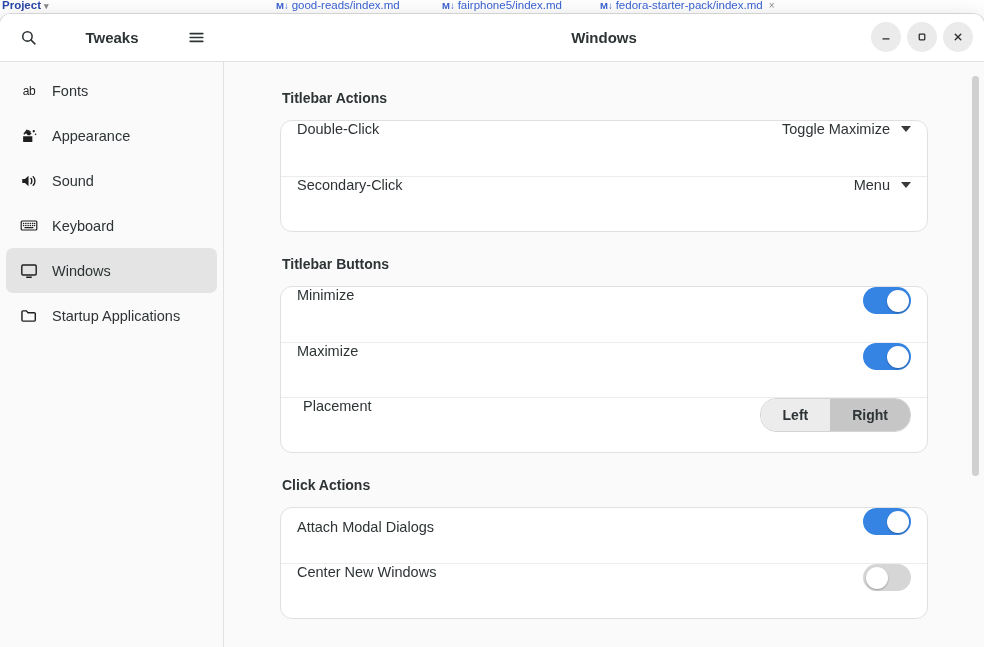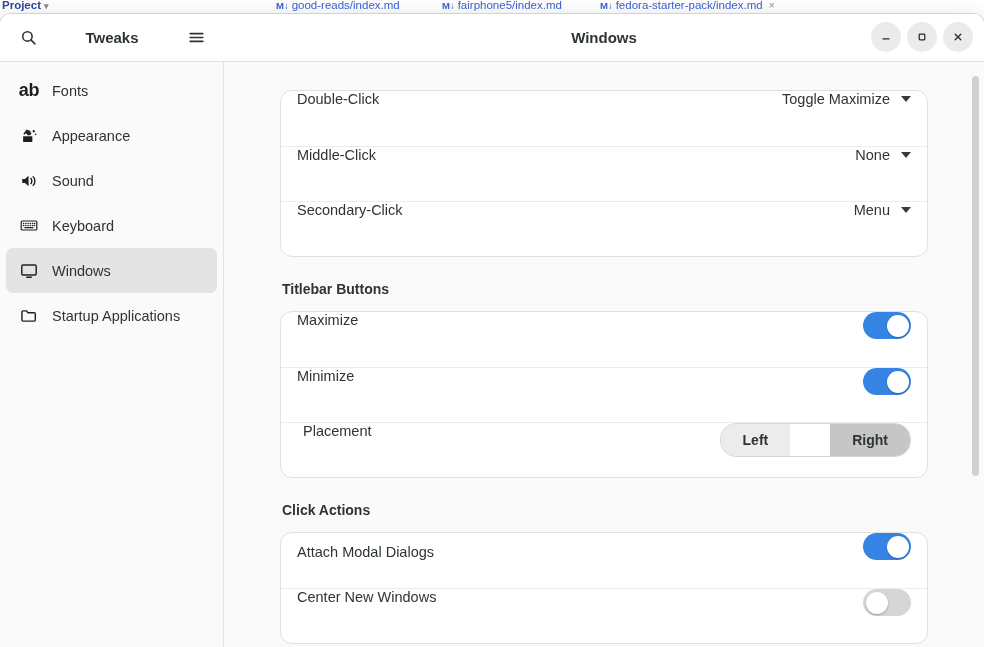--- a/index.html
+++ b/index.html
@@ -81,21 +81,21 @@
   .side-item {
     height: 45px; display: flex; align-items: center; gap: 14px;
     padding: 0 14px; border-radius: 7px; cursor: pointer;
     color: #2e3436; font-size: 14.5px;
   }
   .side-item.active { background: #e4e4e4; }
   .side-ico {
     width: 18px; height: 18px; display: flex;
     align-items: center; justify-content: center; color: #1f1f1f; flex: 0 0 18px;
   }
-  .side-ico .ab { font-size: 18px; font-weight: 700; letter-spacing: -.3px; text-align: right; }
+  .side-ico .ab { font-size: 12px; font-weight: 400; letter-spacing: -.3px; text-align: right; }
 
   
   .content {
     flex: 1; background: #fafafa; position: relative;
     overflow: hidden; padding: 0;
   }
   .scroll-area { position: absolute; inset: 0; padding: 28px 56px 0 56px; }
 
   .sec-title {
     font-size: 14px; font-weight: 700; color: #2e3436;
@@ -133,21 +133,20 @@
     position: absolute; top: 2.5px; width: 22px; height: 22px;
     border-radius: 50%; background: #fff;
     box-shadow: 0 1px 2px rgba(0,0,0,.28);
   }
   .toggle.on .knob { right: 2.5px; }
   .toggle.off .knob { left: 2.5px; }
 
   .segmented {
     display: flex; border-radius: 16px; overflow: hidden;
     border: 1px solid #d4d4d4;
-    gap: 40px;
   }
   .seg {
     padding: 8px 22px; font-size: 14px; font-weight: 700;
     background: #ececec; color: #2e3436; cursor: pointer;
   }
   .seg.selected { background: #c6c6c6; }
 
   
   .vscroll {
     position: absolute; right: 5px; top: 14px;
@@ -306,54 +305,48 @@
             <path d="M2.6 6.6a1.4 1.4 0 011.4-1.4h4.6l2 2.4h8.4a1.4 1.4 0 011.4 1.4v8.4a1.4 1.4 0 01-1.4 1.4H4a1.4 1.4 0 01-1.4-1.4z"></path>
           </svg>
         </span>
         <span>Startup Applications</span>
       </div>
     </div>
 
     <div class="content">
       <div class="scroll-area">
 
+        <div class="sec-title">Titlebar Actions</div>
         <div class="card">
           <div class="row">
             <span class="row-label">Double-Click</span>
             <span class="dd">
               <span class="dd-val">Toggle Maximize</span>
               <span class="dd-arrow"></span>
             </span>
           </div>
           <div class="row">
-            <span class="row-label">Middle-Click</span>
-            <span class="dd">
-              <span class="dd-val">None</span>
-              <span class="dd-arrow"></span>
-            </span>
-          </div>
-          <div class="row">
             <span class="row-label">Secondary-Click</span>
             <span class="dd">
               <span class="dd-val">Menu</span>
               <span class="dd-arrow"></span>
             </span>
           </div>
         </div>
 
         <div class="sec-title">Titlebar Buttons</div>
         <div class="card">
           <div class="row">
-            <span class="row-label">Maximize</span>
+            <span class="row-label">Minimize</span>
             <span class="toggle on">
                 <span class="knob"></span>
               </span>
           </div>
           <div class="row">
-            <span class="row-label">Minimize</span>
+            <span class="row-label">Maximize</span>
             <span class="toggle on">
                 <span class="knob"></span>
               </span>
           </div>
           <div class="row" style="padding-left:22px;">
             <span class="row-label">Placement</span>
             <span class="segmented">
               <span class="seg">Left</span>
               <span class="seg selected">Right</span>
             </span>

